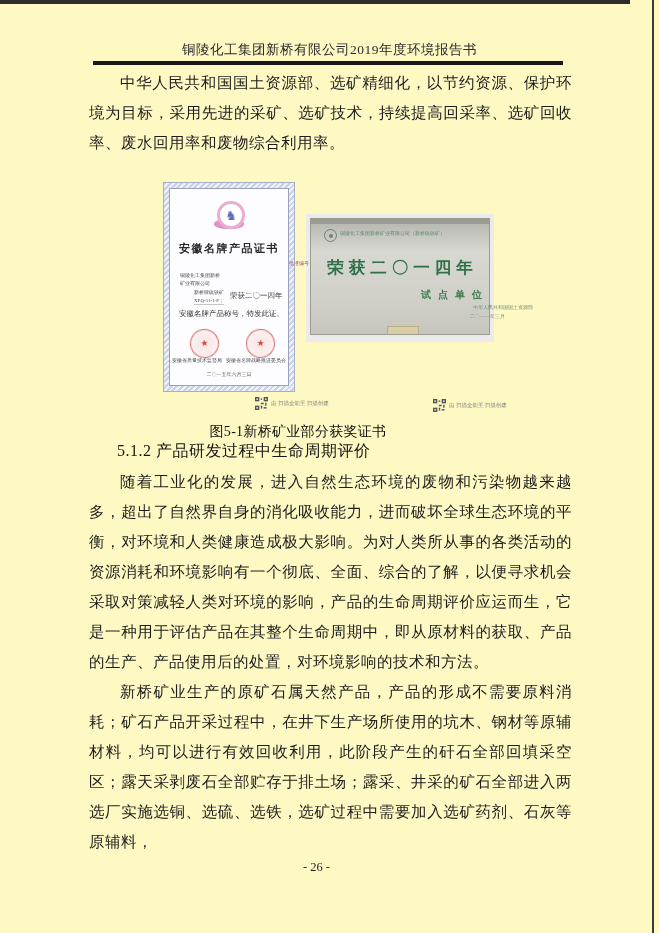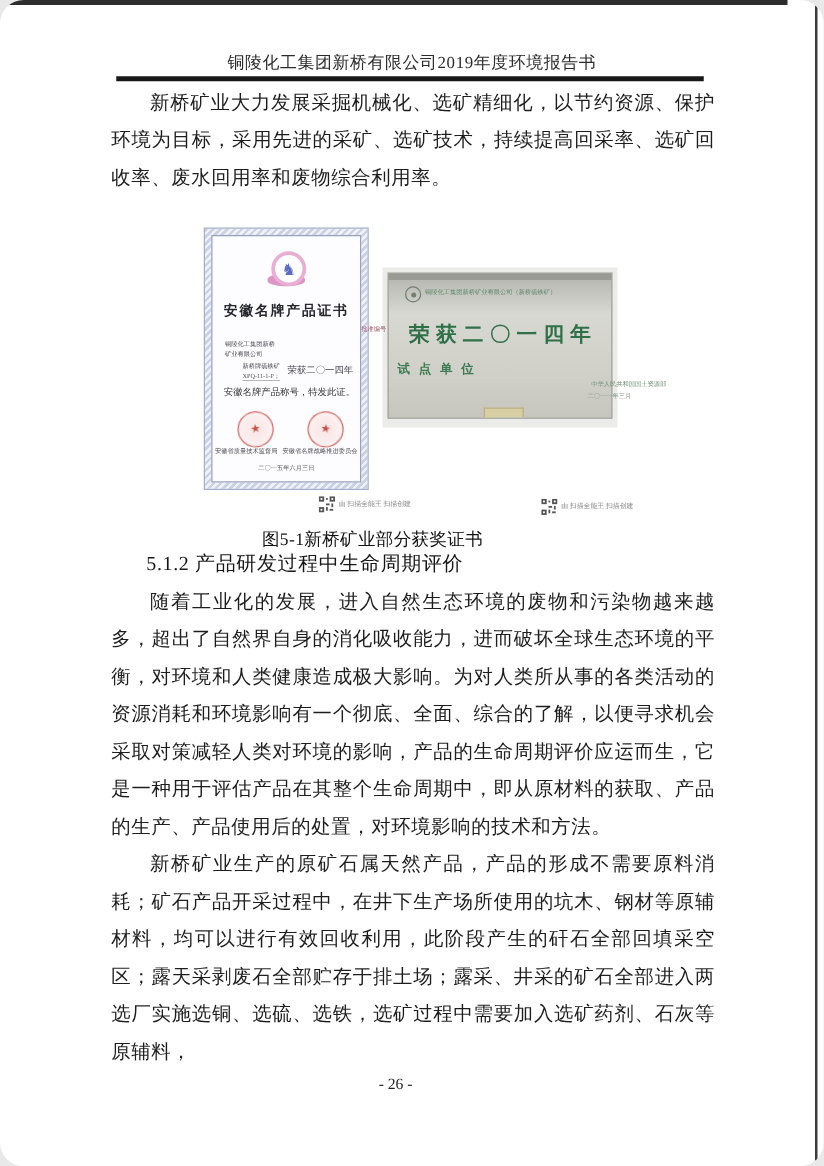--- a/index.html
+++ b/index.html
@@ -1,21 +1,20 @@
 <!DOCTYPE html>
 <html><head>
 <meta charset="utf-8">
 <style>
   html,body{margin:0;padding:0;background:#e9e9e9;}
   .page{
-    position:relative;width:659px;height:933px;background:#ffffff;
+    position:relative;width:659px;height:933px;background:#fef9c3;
     overflow:hidden;margin:0 auto;
     font-family:"Liberation Serif","DejaVu Serif",serif;
     color:#1c1c1c;
-    border-radius:19px;
   }
   
   .scan-top-edge{position:absolute;left:0;top:0;width:630px;height:4px;background:#2d2d2d;}
   .scan-right-edge{position:absolute;left:652px;top:0;width:2px;height:933px;background:#3d3d3d;}
 
   .doc-header{
     position:absolute;left:0;top:41px;width:100%;text-align:center;
     font-size:13.5px;color:#2b2b2b;letter-spacing:.5px;font-weight:500;
   }
   .header-rule{position:absolute;left:93px;top:61px;width:470px;height:4px;background:#181818;}
@@ -91,21 +90,21 @@
     border:1px solid #9b9b94;
   }
   .plaque::before{content:"";position:absolute;left:0;top:0;width:100%;height:5px;background:rgba(55,55,50,.22);}
   .plaque-logo{position:absolute;left:13px;top:10px;width:11px;height:11px;border-radius:50%;
     border:1px solid #6f816f;display:flex;align-items:center;justify-content:center;}
   .plaque-logo i{display:block;width:4px;height:4px;border-radius:50%;background:#6f816f;}
   .plaque-topline{position:absolute;left:29px;top:11px;color:#5d8a68;transform-origin:0 0;transform:scale(.5);
     font-size:10px;white-space:nowrap;filter:blur(.4px);}
   .plaque-title{position:absolute;left:0;top:38px;width:100%;text-align:center;
     font-weight:bold;font-size:16.5px;letter-spacing:5px;color:#2f7049;text-indent:5px;filter:blur(.2px);}
-  .plaque-subtitle{position:absolute;left:0;top:69px;width:100%;text-align:left;
+  .plaque-subtitle{position:absolute;left:0;top:69px;width:100%;text-align:right;
     font-size:10px;letter-spacing:7px;color:#3c7a52;text-indent:7px;font-weight:bold;filter:blur(.2px);}
   .plaque-issuer{position:absolute;right:-44px;top:85px;color:#6e8d77;transform-origin:100% 0;}
   .plaque-date{position:absolute;right:-16px;top:94px;color:#79937f;transform-origin:100% 0;}
   .plaque-tab{position:absolute;left:76px;bottom:0;width:30px;height:7px;background:#d8cfa4;border:1px solid #b9af85;border-bottom:none;}
 
   
   .watermark{position:absolute;display:flex;align-items:center;gap:3px;}
   .wm-left{left:255px;top:396px;}
   .wm-right{left:433px;top:398px;}
   .wm-text{font-size:10px;color:#8a8a8a;white-space:nowrap;transform:scale(.55);transform-origin:0 50%;}
@@ -115,21 +114,21 @@
 <body>
 
 <div class="page">
 
   <div class="scan-top-edge"></div>
   <div class="scan-right-edge"></div>
 
   <div class="doc-header">铜陵化工集团新桥有限公司2019年度环境报告书</div>
   <div class="header-rule"></div>
 
-  <div class="body-text p1">新桥矿业大力发展采掘机械化、选矿精细化，以节约资源、保护环境为目标，采用先进的采矿、选矿技术，持续提高回采率、选矿回收率、废水回用率和废物综合利用率。</div>
+  <div class="body-text p1">中华人民共和国国土资源部、选矿精细化，以节约资源、保护环境为目标，采用先进的采矿、选矿技术，持续提高回采率、选矿回收率、废水回用率和废物综合利用率。</div>
 
   <div class="photo-backdrop"></div>
 
   <div class="cert-left">
     <div class="cert-left-inner">
       <div class="emblem">
         <div class="emblem-ribbon"></div>
         <div class="emblem-circle">
             <span>♞</span>
           </div>

